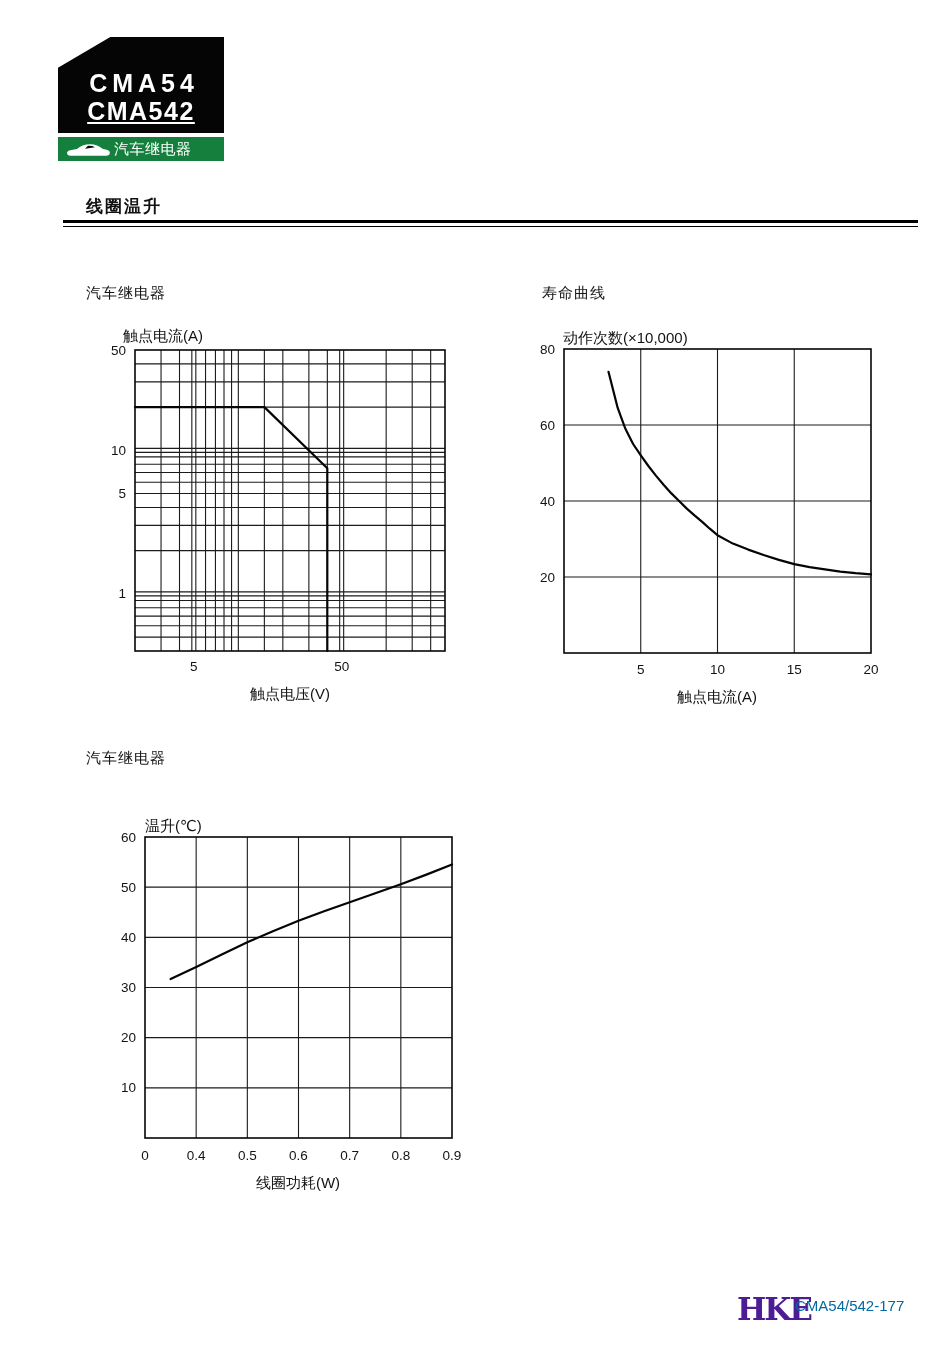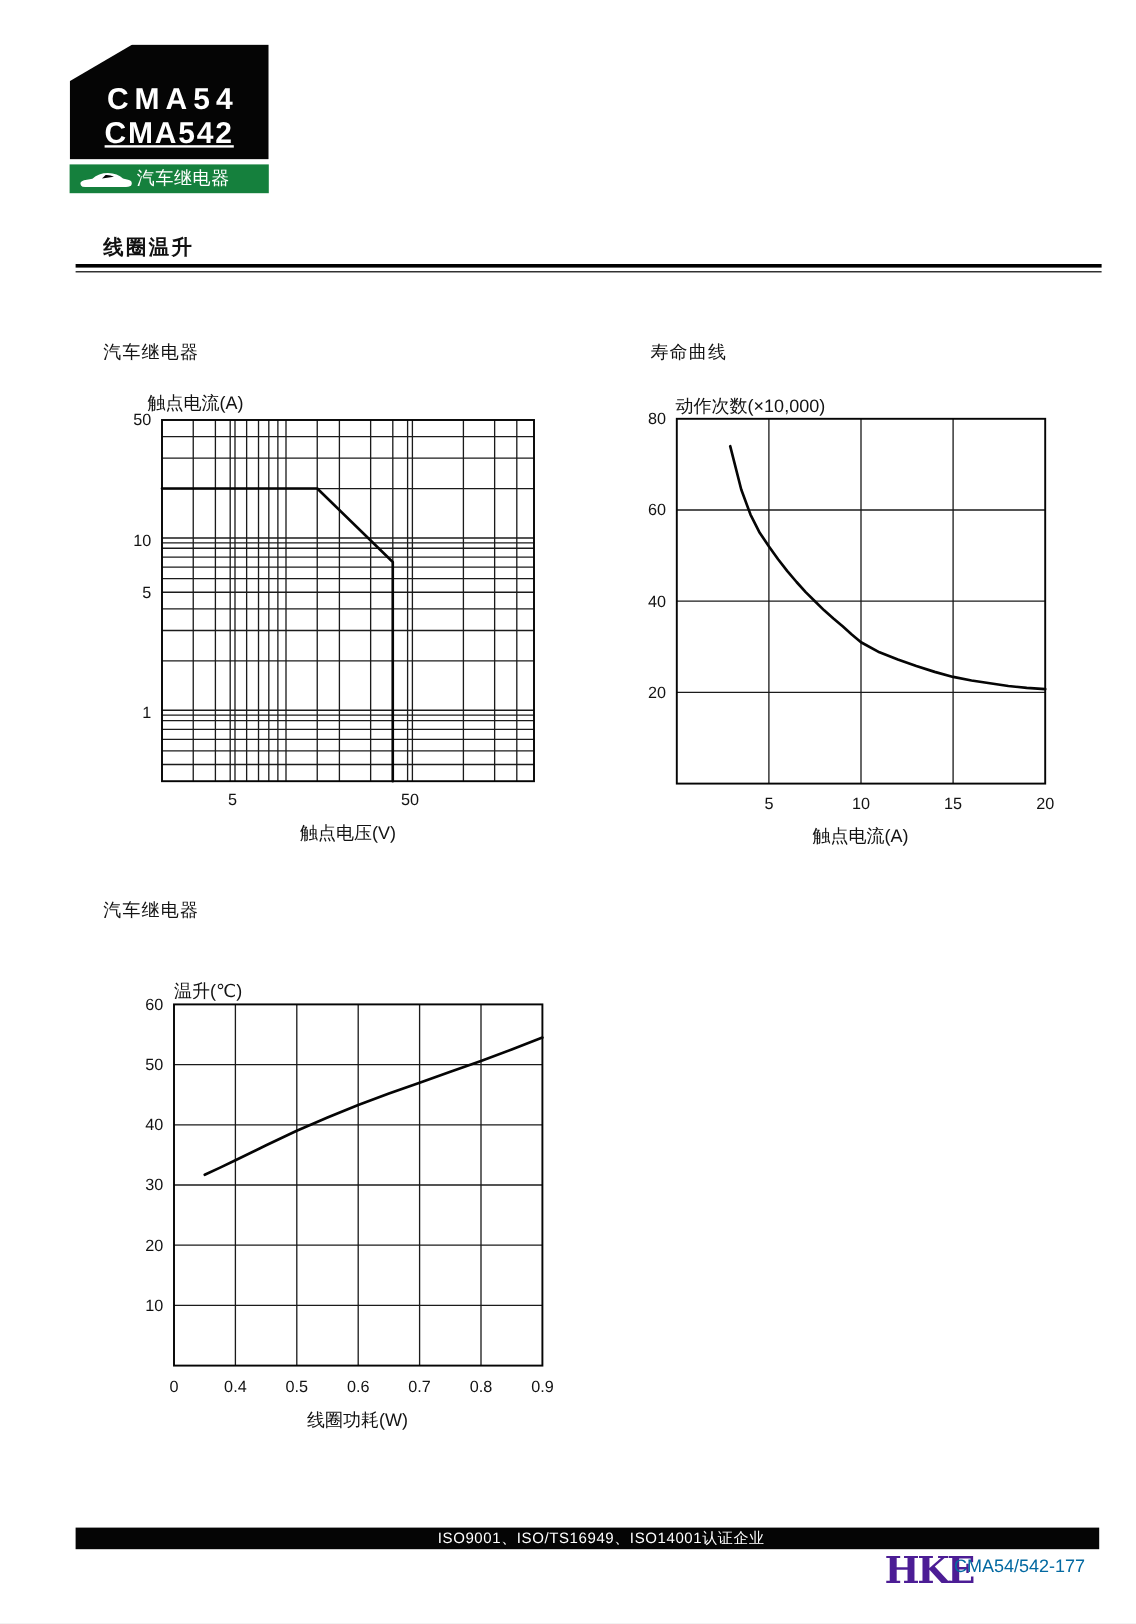--- a/index.html
+++ b/index.html
@@ -169,19 +169,16 @@
       <text x="75" y="358" text-anchor="middle" font-size="13.5">0</text>
       <text x="126.16666666666666" y="358" text-anchor="middle" font-size="13.5">0.4</text>
       <text x="177.33333333333331" y="358" text-anchor="middle" font-size="13.5">0.5</text>
       <text x="228.5" y="358" text-anchor="middle" font-size="13.5">0.6</text>
       <text x="279.66666666666663" y="358" text-anchor="middle" font-size="13.5">0.7</text>
       <text x="330.83333333333337" y="358" text-anchor="middle" font-size="13.5">0.8</text>
       <text x="382" y="358" text-anchor="middle" font-size="13.5">0.9</text>
       <text x="228" y="386" text-anchor="middle" font-size="15">线圈功耗(W)</text>
     </svg>
 
-  <div class="abs footer-bar">
-    <span>ISO9001、ISO/TS16949、ISO14001认证企业</span>
-  </div>
   <div class="abs brand-logo">HKE</div>
   <div class="abs doc-code">CMA54/542-177</div>
 
 </div>
 
 </body></html>

